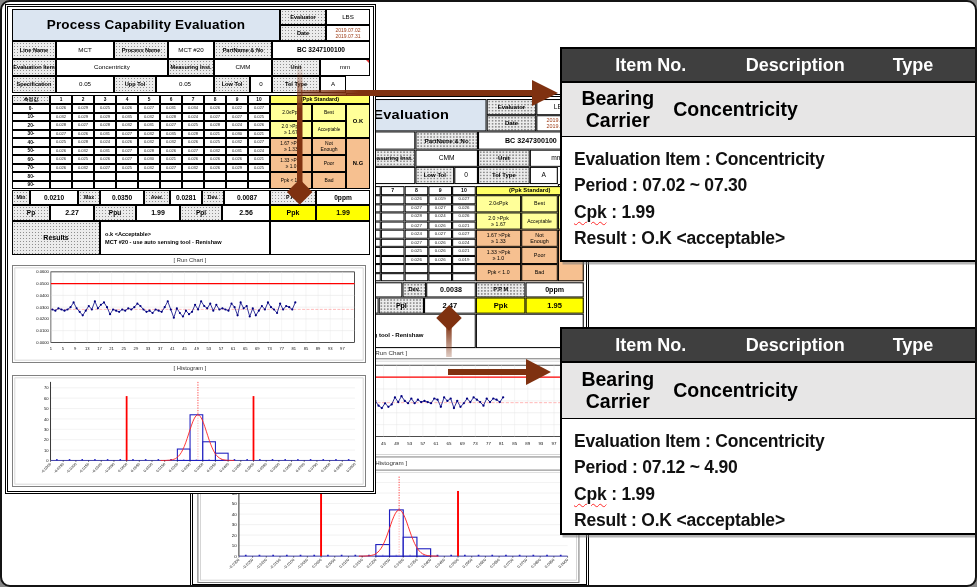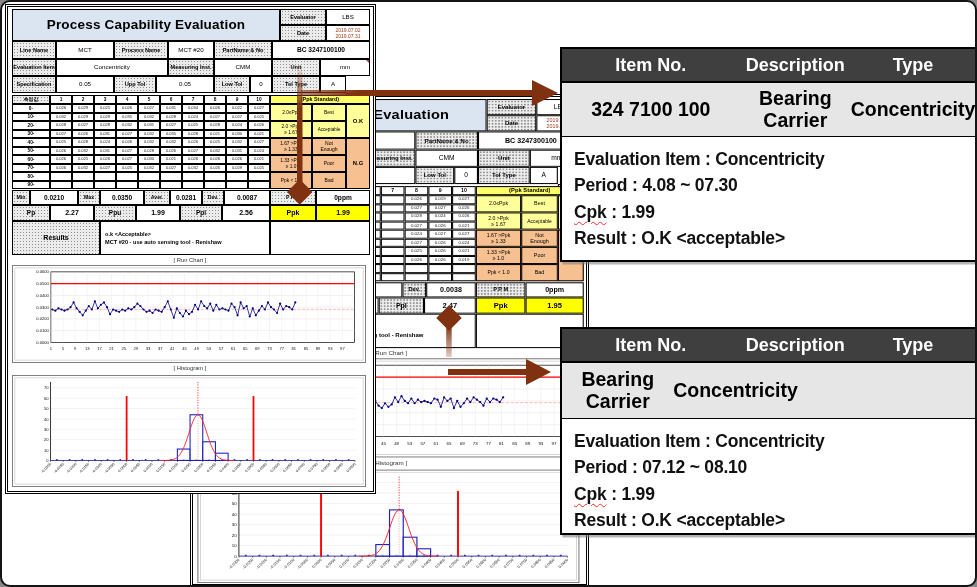--- a/index.html
+++ b/index.html
@@ -1004,45 +1004,44 @@
   </div>
     </div>
 
   <div class="summary" id="summary1" style="left:558px;top:45px;width:417px">
     <div class="sum-head">
       <div class="sum-hcell co1">Item No.</div>
       <div class="sum-hcell co2">Description</div>
       <div class="sum-hcell co3">Type</div>
     </div>
     <div class="sum-row" style="height:54px">
-      <div class="sum-cell co1">324 7100 100</div>
       <div class="sum-cell co2">Bearing Carrier</div>
       <div class="sum-cell co3">Concentricity</div>
     </div>
     <div class="sum-info" style="height:123px">
       <div>Evaluation Item : Concentricity</div>
-      <div>Period : 4.08 ~ 07.30</div>
+      <div>Period : 07.02 ~ 07.30</div>
       <div><span class="squig">Cpk</span><span> : 1.99</span></div>
       <div>Result : O.K &lt;acceptable&gt;</div>
     </div>
   </div>
 
   <div class="summary" id="summary2" style="left:558px;top:325px;width:417px">
     <div class="sum-head">
       <div class="sum-hcell co1">Item No.</div>
       <div class="sum-hcell co2">Description</div>
       <div class="sum-hcell co3">Type</div>
     </div>
     <div class="sum-row" style="height:56px">
       <div class="sum-cell co2">Bearing Carrier</div>
       <div class="sum-cell co3">Concentricity</div>
     </div>
     <div class="sum-info" style="height:114px">
       <div>Evaluation Item : Concentricity</div>
-      <div>Period : 07.12 ~ 08.10</div>
+      <div>Period : 07.12 ~ 4.90</div>
       <div><span class="squig">Cpk</span><span> : 1.99</span></div>
       <div>Result : O.K &lt;acceptable&gt;</div>
     </div>
   </div>
 
   <svg id="arrows" width="977" height="587" viewBox="0 0 977 587">
     <defs>
       <linearGradient id="gv1" x1="0" y1="0" x2="0" y2="1">
         <stop offset="0" stop-color="var(--arrow)" stop-opacity="0"></stop>
         <stop offset="0.35" stop-color="var(--arrow)" stop-opacity="1"></stop>

